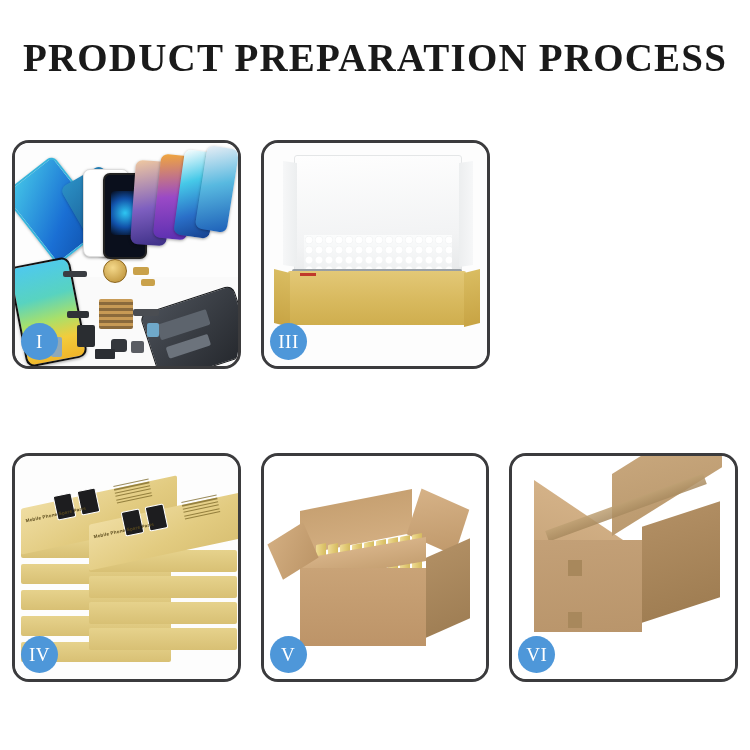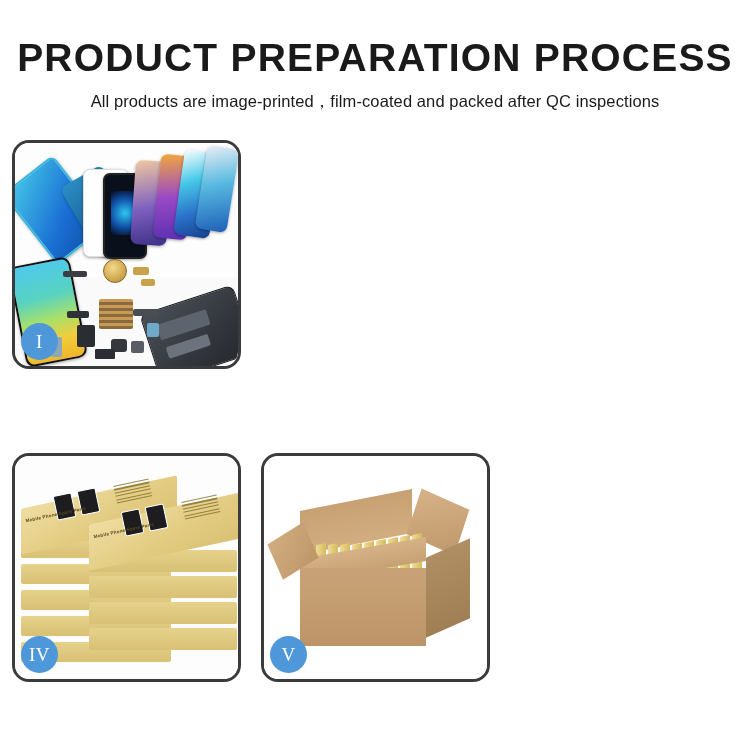--- a/index.html
+++ b/index.html
@@ -5,21 +5,21 @@
   html,body{margin:0;padding:0;}
   body{
     width:750px;height:750px;background:#ffffff;
     font-family:"Liberation Sans", sans-serif;
     overflow:hidden;position:relative;
   }
   .header{position:absolute;left:0;top:0;width:750px;text-align:center;}
   .title{
     font-size:39px;font-weight:bold;color:#1a1a1a;
     letter-spacing:1.2px;line-height:1;margin-top:38px;
-    font-family:Liberation Sans, sans-serif;
+    font-family:Liberation Serif, serif;
   }
   .subtitle{
     font-size:16.5px;color:#1a1a1a;margin-top:14px;letter-spacing:0.1px;
     font-family:"Liberation Sans", sans-serif;
   }
 
   .grid{position:absolute;left:12px;top:140px;width:726px;}
   .row{display:flex;gap:20px;}
   .row + .row{margin-top:84px;}
 
@@ -183,21 +183,20 @@
     transform:rotate(-20deg);}
   .tab{position:absolute;background:#a8885c;}
   .tab.t1{left:56px;top:104px;width:14px;height:16px;}
   .tab.t2{left:56px;top:156px;width:14px;height:16px;}
 </style>
 </head>
 <body>
 
 <div class="header">
   <div class="title">PRODUCT PREPARATION PROCESS</div>
-  <div class="subtitle">All products are image-printed，film-coated and packed after QC inspections</div>
 </div>
 
 <div class="grid">
 
   <div class="row">
 
     <div class="panel">
       <div class="stage p1">
         <div class="whiteband"></div>
         <div class="ph ph1"></div>
@@ -221,20 +220,30 @@
         <div class="prt g"></div>
         <div class="prt h"></div>
         <div class="prt i"></div>
         <div class="prt j"></div>
         <div class="prt k"></div>
       </div>
       <div class="badge">I</div>
     </div>
 
 
+    <div class="panel">
+      <div class="stage p3">
+        <div class="lidflap"></div>
+        <div class="foam"></div>
+        <div class="inner"></div>
+        <div class="redmark"></div>
+        <div class="boxtray"></div>
+      </div>
+      <div class="badge">III</div>
+    </div>
 
   </div>
 
   <div class="row">
 
     <div class="panel">
       <div class="stage p4">
         <div class="stk stkside" style="left:6px;top:186px;width:150px;height:20px;"></div>
         <div class="stk stkside" style="left:6px;top:160px;width:150px;height:20px;"></div>
         <div class="stk stkside" style="left:6px;top:134px;width:150px;height:20px;"></div>
@@ -289,15 +298,27 @@
         <div class="ybox" style="left:136px;top:80px;"></div>
         <div class="ybox" style="left:148px;top:78px;"></div>
         <div class="cartontop"></div>
         <div class="cartonside"></div>
         <div class="cartonbody"></div>
         <div class="flapL"></div>
       </div>
       <div class="badge">V</div>
     </div>
 
+    <div class="panel">
+      <div class="stage p6">
+        <div class="c6top"></div>
+        <div class="c6top2"></div>
+        <div class="tape"></div>
+        <div class="c6side"></div>
+        <div class="c6front"></div>
+        <div class="tab t1"></div>
+        <div class="tab t2"></div>
+      </div>
+      <div class="badge">VI</div>
+    </div>
 
   </div>
 </div>
 
 </body></html>

